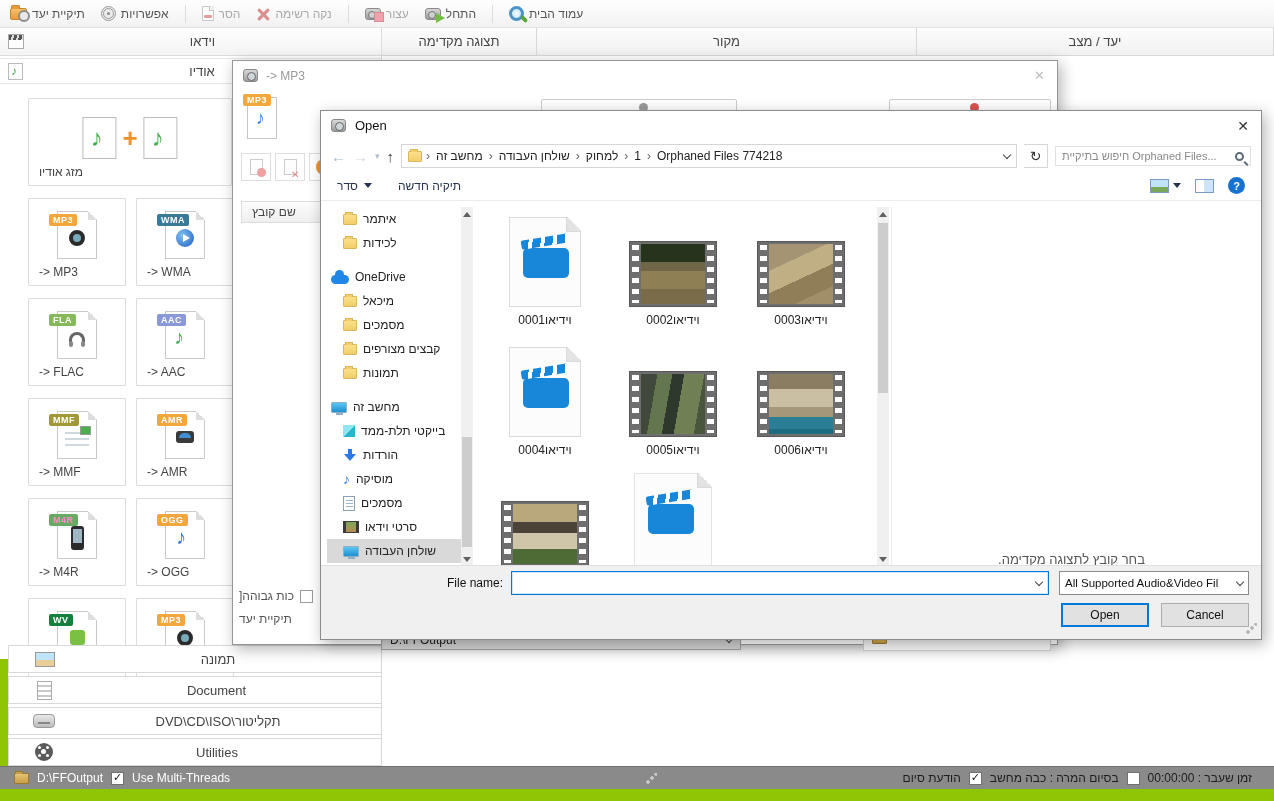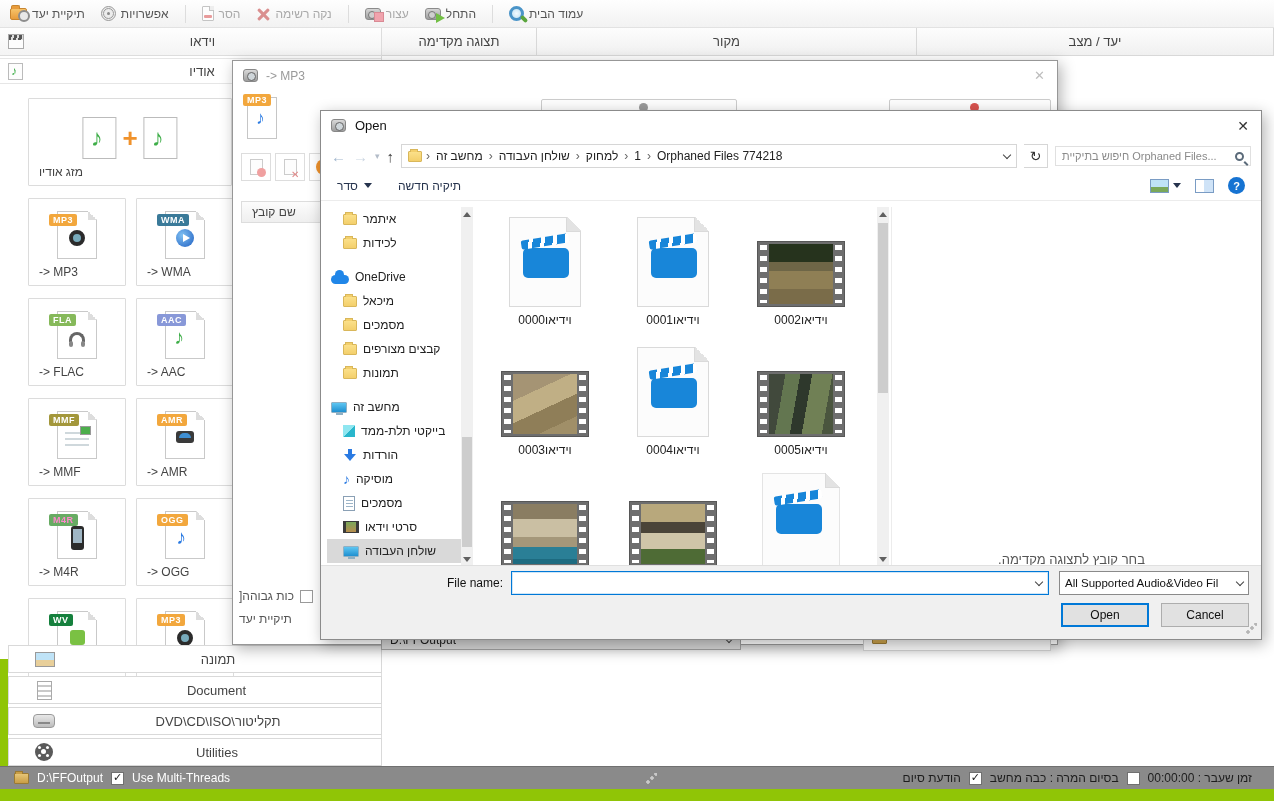--- a/index.html
+++ b/index.html
@@ -548,28 +548,20 @@
       <span class="vs-thumb" style="top:230px;height:110px"></span>
     </div>
 
     <div class="gridarea">
       <div class="fcell">
         <div class="iconbox">
             <div class="vicon">
               <div class="clap"></div>
             </div>
           </div>
-        <div class="fname">וידיאו0000</div>
-      </div>
-      <div class="fcell">
-        <div class="iconbox">
-            <div class="vicon">
-              <div class="clap"></div>
-            </div>
-          </div>
         <div class="fname">וידיאו0001</div>
       </div>
       <div class="fcell">
         <div class="iconbox">
             <div class="vthumb">
               <div class="phv ph-field"></div>
             </div>
           </div>
         <div class="fname">וידיאו0002</div>
       </div>

